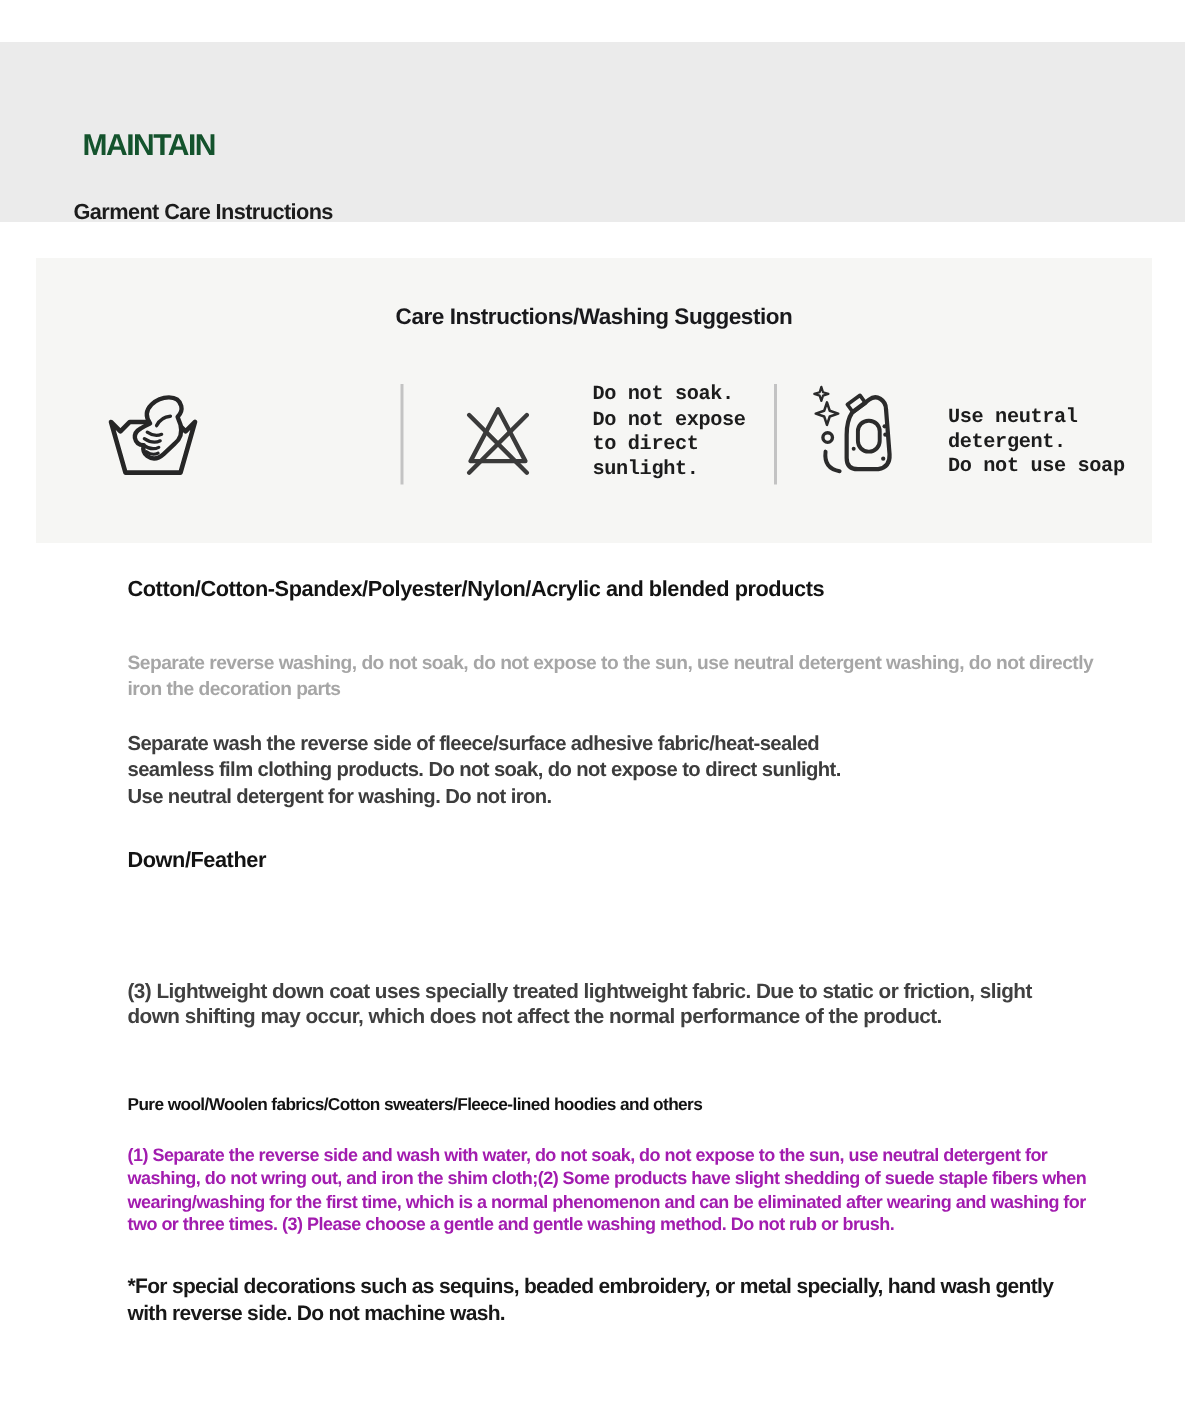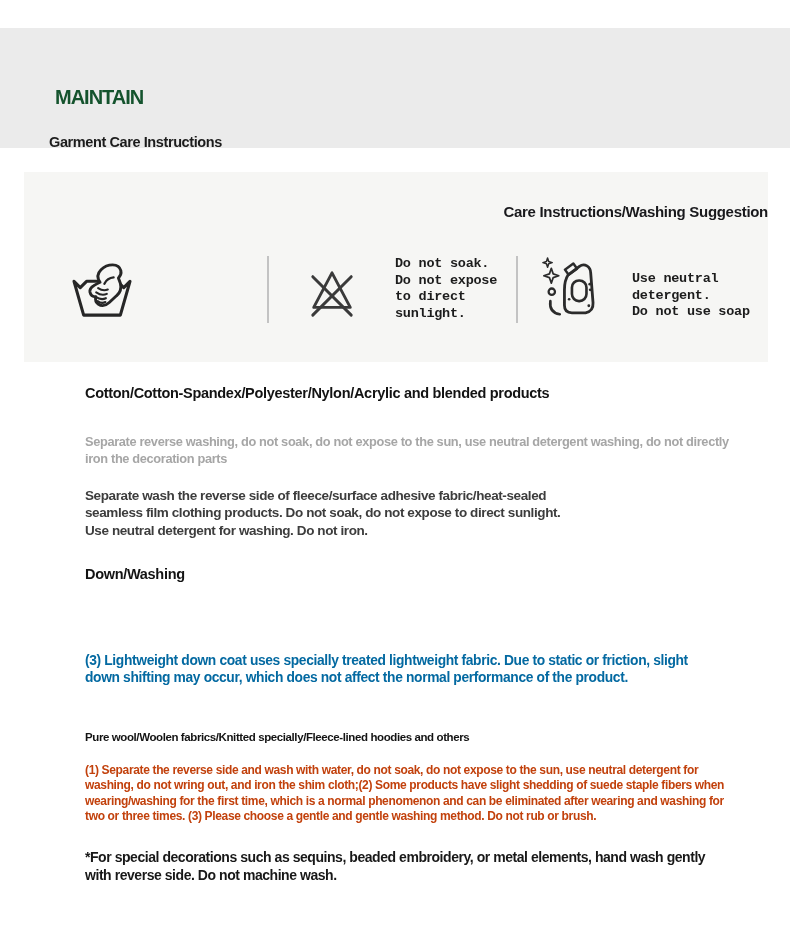--- a/index.html
+++ b/index.html
@@ -47,21 +47,21 @@
   .care-box {
     position: absolute;
     left: 24px; top: 172px;
     width: 744px; height: 190px;
     background: #f6f6f4;
   }
   .care-title {
     position: absolute;
     left: 0; top: 31px;
     width: 100%;
-    text-align: right;
+    text-align: center;
     font-size: 15px;
     font-weight: 700;
     letter-spacing: -0.3px;
     color: #19191c;
   }
   .care-icon { position: absolute; }
   .care-caption {
     position: absolute;
     font-size: 13.5px;
     font-weight: 700;
@@ -122,27 +122,27 @@
   .para-gray-2 {
     top: 603px;
     font-size: 12.8px; line-height: 16.8px;
     letter-spacing: -0.35px;
     color: #9e9e9e;
   }
   .para-gray-3 {
     top: 652px;
     font-size: 13.8px; line-height: 17px;
     letter-spacing: -0.35px;
-    color: #0369a1;
+    color: #404040;
   }
   .para-gray-4 {
     top: 763px;
     font-size: 12px; line-height: 15.3px;
     letter-spacing: -0.35px;
-    color: #c2410c;
+    color: #a21caf;
   }
   .para-footnote {
     top: 849px;
     font-size: 14px; line-height: 17.5px;
     letter-spacing: -0.45px;
     color: #181818;
   }
   #heading-blended { top: 385px; }
   #heading-down    { top: 566px; }
   #heading-wool    { top: 731px; }
@@ -209,26 +209,26 @@
 Do not use soap</div>
   </div>
 
   <div class="sec-heading" id="heading-blended">Cotton/Cotton-Spandex/Polyester/Nylon/Acrylic and blended products</div>
   <div class="para para-gray-1">Separate reverse washing, do not soak, do not expose to the sun, use neutral detergent washing, do not directly
 iron the decoration parts</div>
   <div class="para para-dark">Separate wash the reverse side of fleece/surface adhesive fabric/heat-sealed
 seamless film clothing products. Do not soak, do not expose to direct sunlight.
 Use neutral detergent for washing. Do not iron.</div>
 
-  <div class="sec-heading" id="heading-down">Down/Washing</div>
+  <div class="sec-heading" id="heading-down">Down/Feather</div>
   <div class="para para-gray-3">(3) Lightweight down coat uses specially treated lightweight fabric. Due to static or friction, slight
 down shifting may occur, which does not affect the normal performance of the product.</div>
 
-  <div class="sec-heading-small" id="heading-wool">Pure wool/Woolen fabrics/Knitted specially/Fleece-lined hoodies and others</div>
+  <div class="sec-heading-small" id="heading-wool">Pure wool/Woolen fabrics/Cotton sweaters/Fleece-lined hoodies and others</div>
   <div class="para para-gray-4">(1) Separate the reverse side and wash with water, do not soak, do not expose to the sun, use neutral detergent for
 washing, do not wring out, and iron the shim cloth;(2) Some products have slight shedding of suede staple fibers when
 wearing/washing for the first time, which is a normal phenomenon and can be eliminated after wearing and washing for
 two or three times. (3) Please choose a gentle and gentle washing method. Do not rub or brush.</div>
 
-  <div class="para para-footnote">*For special decorations such as sequins, beaded embroidery, or metal elements, hand wash gently
+  <div class="para para-footnote">*For special decorations such as sequins, beaded embroidery, or metal specially, hand wash gently
 with reverse side. Do not machine wash.</div>
 
 </div>
 
 </body></html>

